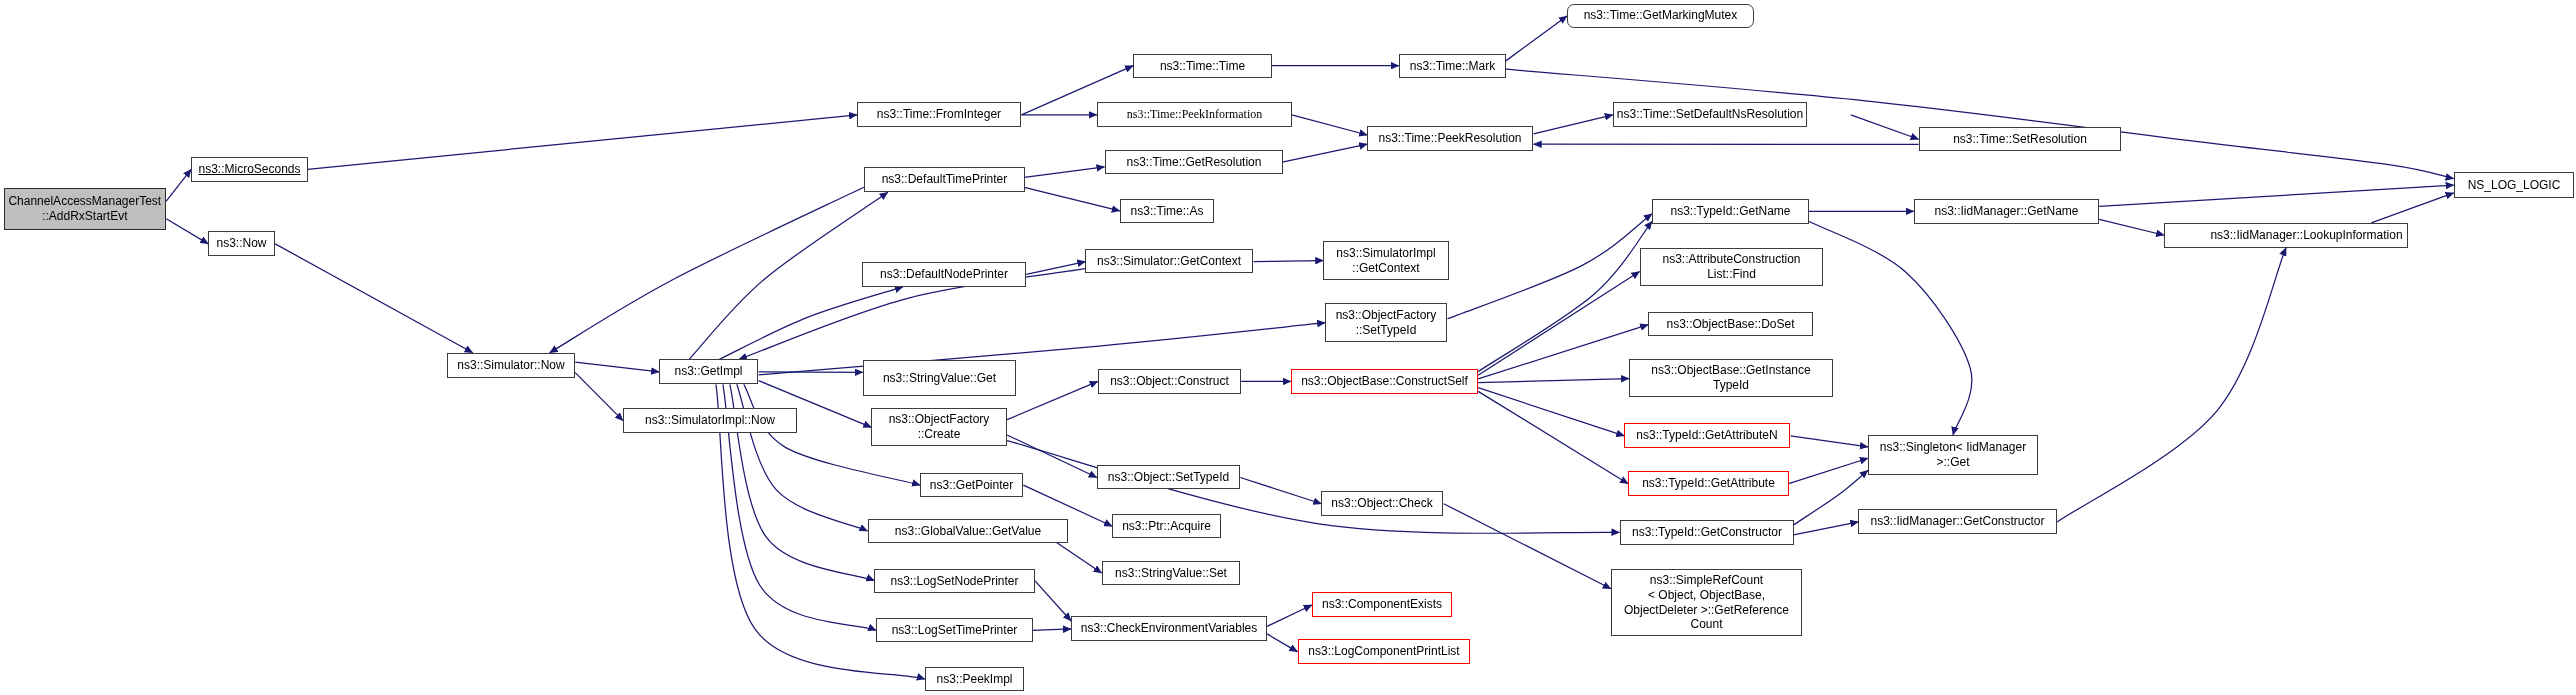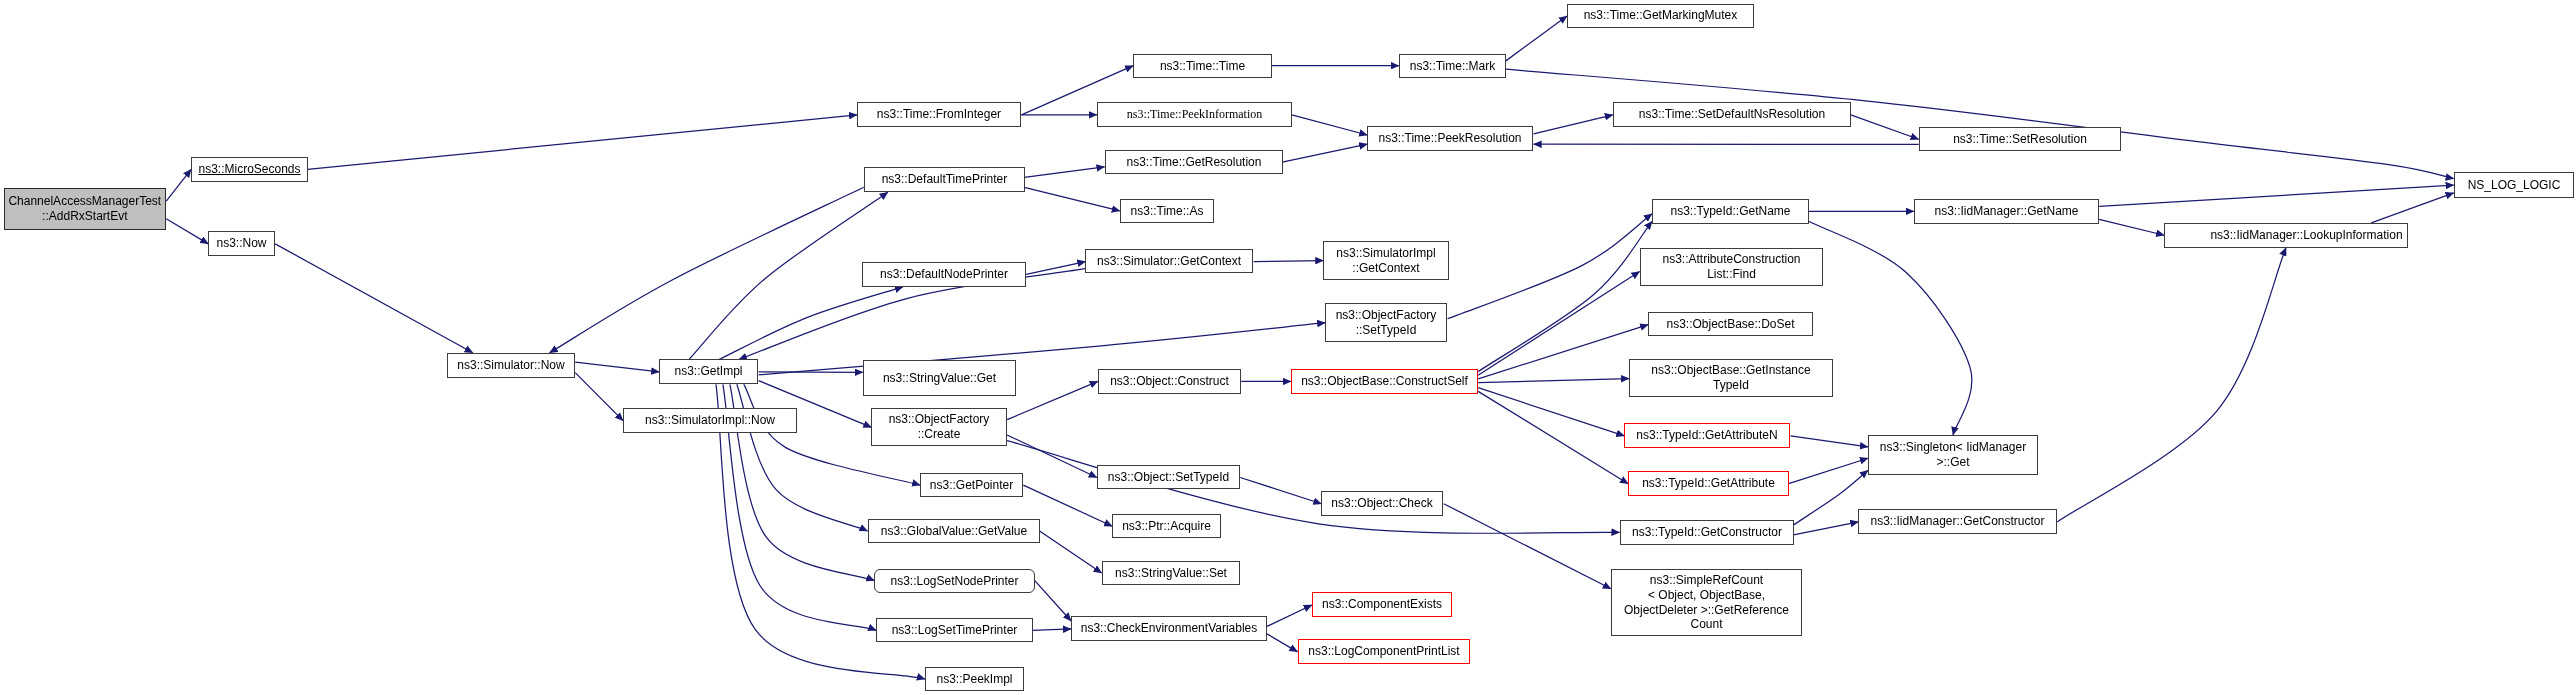--- a/index.html
+++ b/index.html
@@ -131,24 +131,24 @@
     <div class="node" style="left: 863px; top: 360px; width: 153px; height: 36px;">
       <span>ns3::StringValue::Get</span>
     </div>
     <div class="node" style="left: 871px; top: 408px; width: 136px; height: 38px;">
       <span>ns3::ObjectFactory</span>
       <span>::Create</span>
     </div>
     <div class="node" style="left: 920px; top: 473px; width: 103px; height: 24px;">
       <span>ns3::GetPointer</span>
     </div>
-    <div class="node" style="left: 868px; top: 519px; width: 172px; height: 24px;">
+    <div class="node" style="left: 868px; top: 519px; width: 200px; height: 24px;">
       <span>ns3::GlobalValue::GetValue</span>
     </div>
-    <div class="node" style="left: 874px; top: 569px; width: 161px; height: 24px; border-radius: 6px;">
+    <div class="node" style="left: 874px; top: 569px; width: 161px; height: 24px;">
       <span>ns3::LogSetNodePrinter</span>
     </div>
     <div class="node" style="left: 876px; top: 618px; width: 157px; height: 24px;">
       <span>ns3::LogSetTimePrinter</span>
     </div>
     <div class="node" style="left: 925px; top: 667px; width: 99px; height: 24px;">
       <span>ns3::PeekImpl</span>
     </div>
     <div class="node" style="left: 1133px; top: 54px; width: 139px; height: 24px;">
       <span>ns3::Time::Time</span>
@@ -196,27 +196,27 @@
     </div>
     <div class="node red" style="left: 1312px; top: 592px; width: 140px; height: 25px;">
       <span>ns3::ComponentExists</span>
     </div>
     <div class="node red" style="left: 1298px; top: 639px; width: 172px; height: 25px;">
       <span>ns3::LogComponentPrintList</span>
     </div>
     <div class="node" style="left: 1399px; top: 54px; width: 107px; height: 24px;">
       <span>ns3::Time::Mark</span>
     </div>
-    <div class="node" style="left: 1567px; top: 3.8px; width: 187px; height: 24px;">
+    <div class="node" style="left: 1567px; top: 3.8px; width: 187px; height: 24px; border-radius: 7px;">
       <span>ns3::Time::GetMarkingMutex</span>
     </div>
     <div class="node" style="left: 1367px; top: 126px; width: 166px; height: 25px;">
       <span>ns3::Time::PeekResolution</span>
     </div>
-    <div class="node" style="left: 1613px; top: 102px; width: 238px; height: 25px;">
+    <div class="node" style="left: 1613px; top: 102px; width: 194px; height: 25px;">
       <span>ns3::Time::SetDefaultNsResolution</span>
     </div>
     <div class="node" style="left: 1919px; top: 127px; width: 202px; height: 24px;">
       <span>ns3::Time::SetResolution</span>
     </div>
     <div class="node" style="left: 1652px; top: 199px; width: 157px; height: 25px;">
       <span>ns3::TypeId::GetName</span>
     </div>
     <div class="node" style="left: 1640px; top: 248px; width: 183px; height: 38px;">
       <span>ns3::AttributeConstruction</span>

